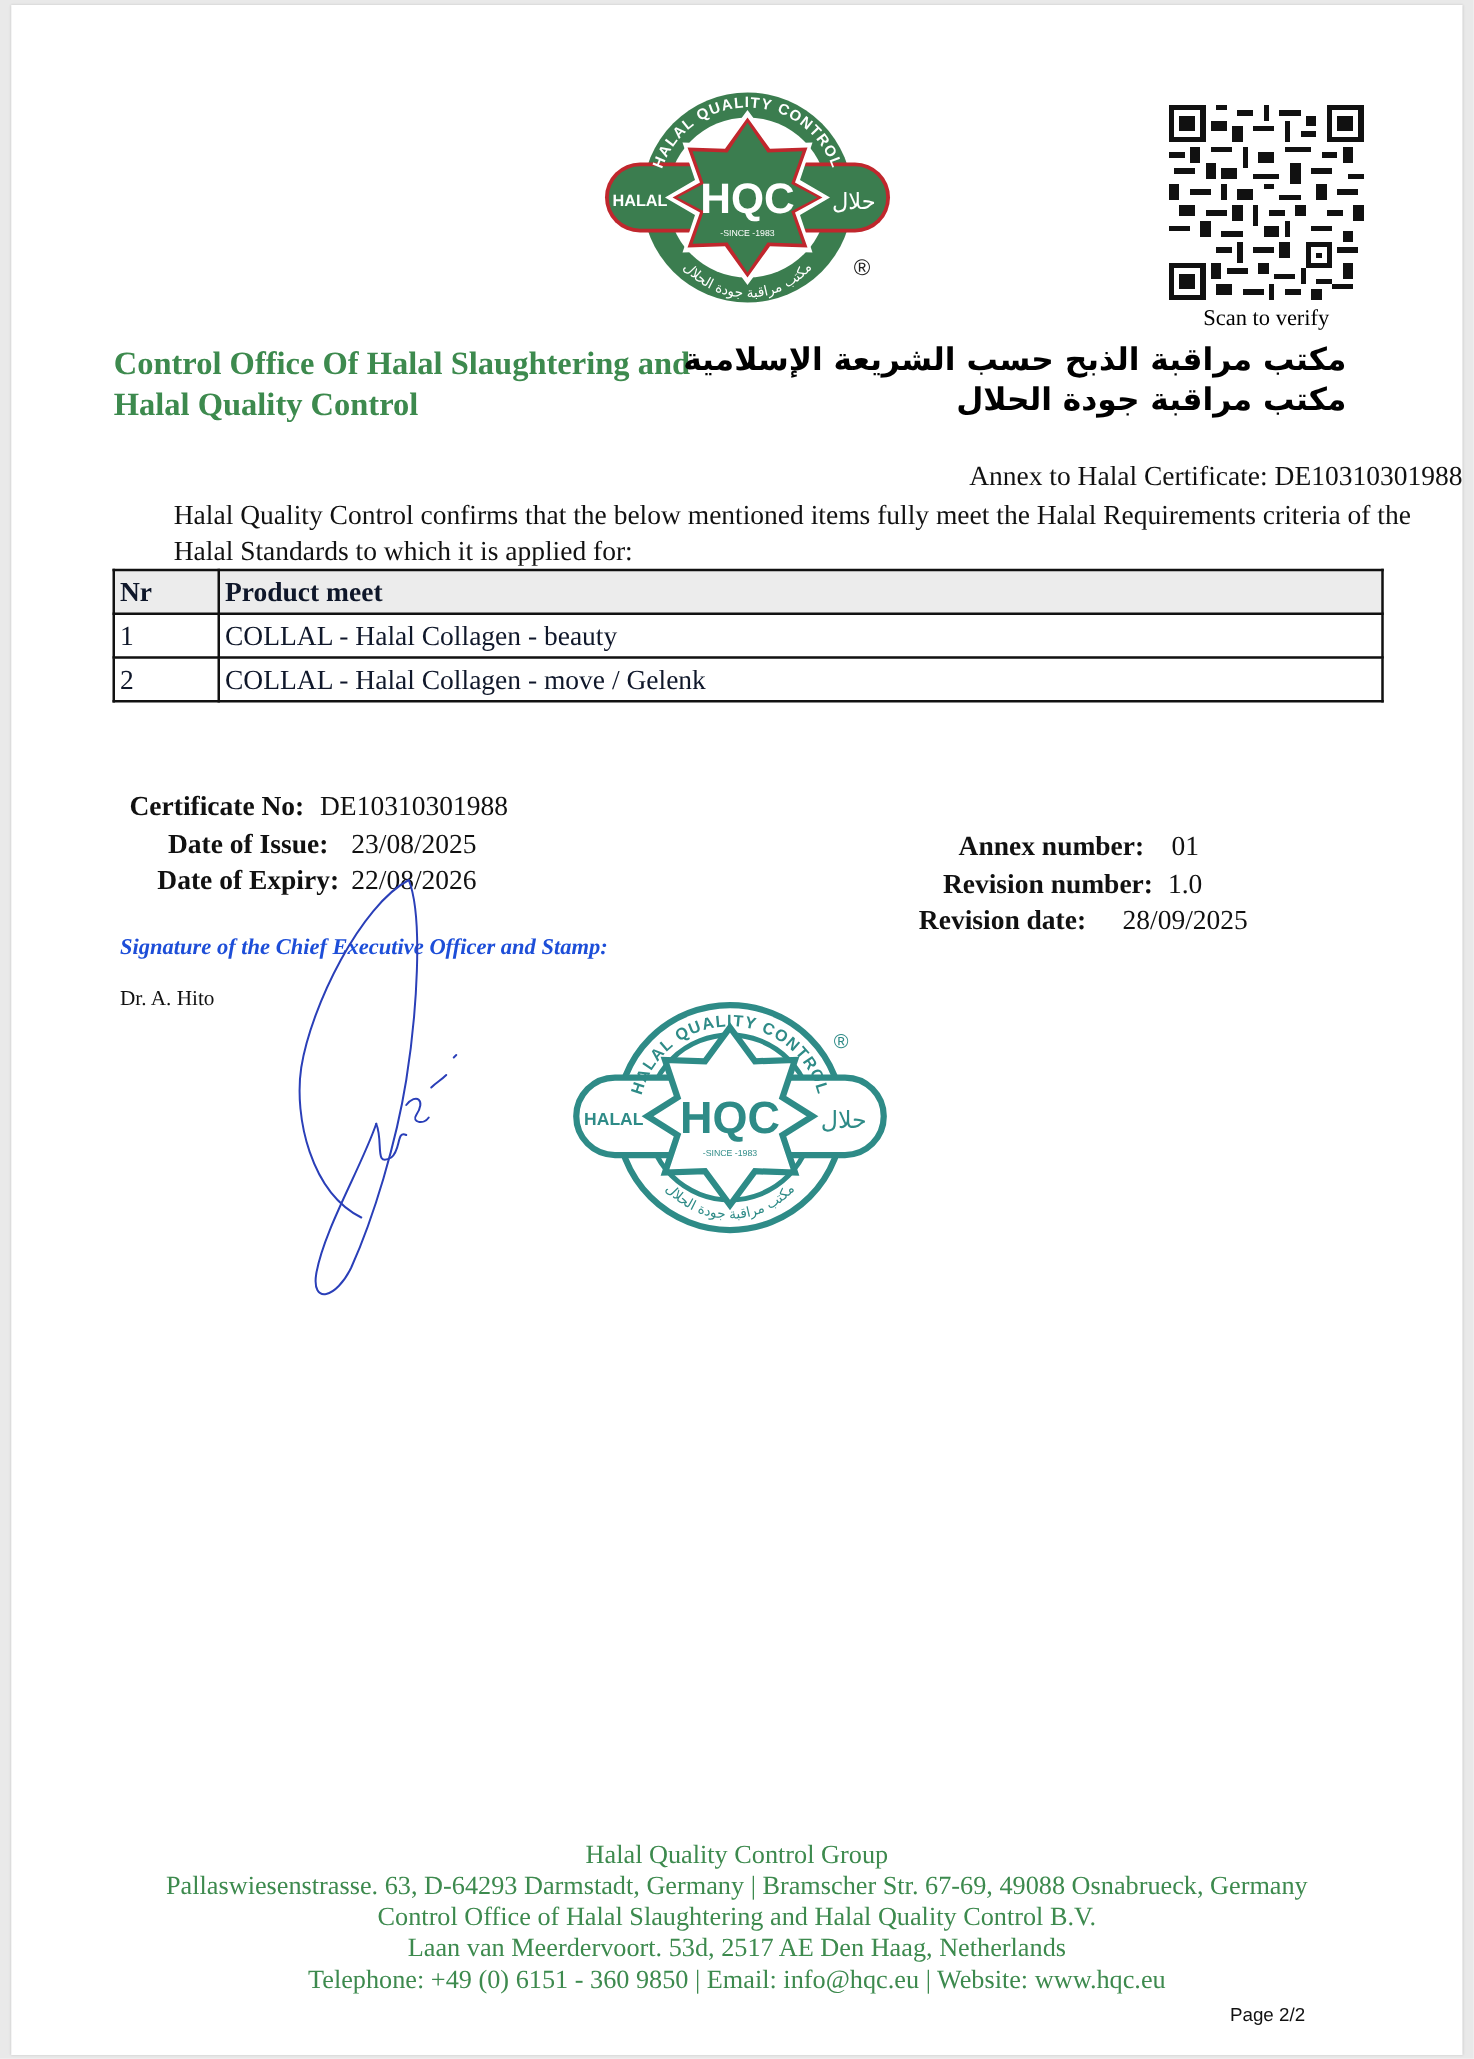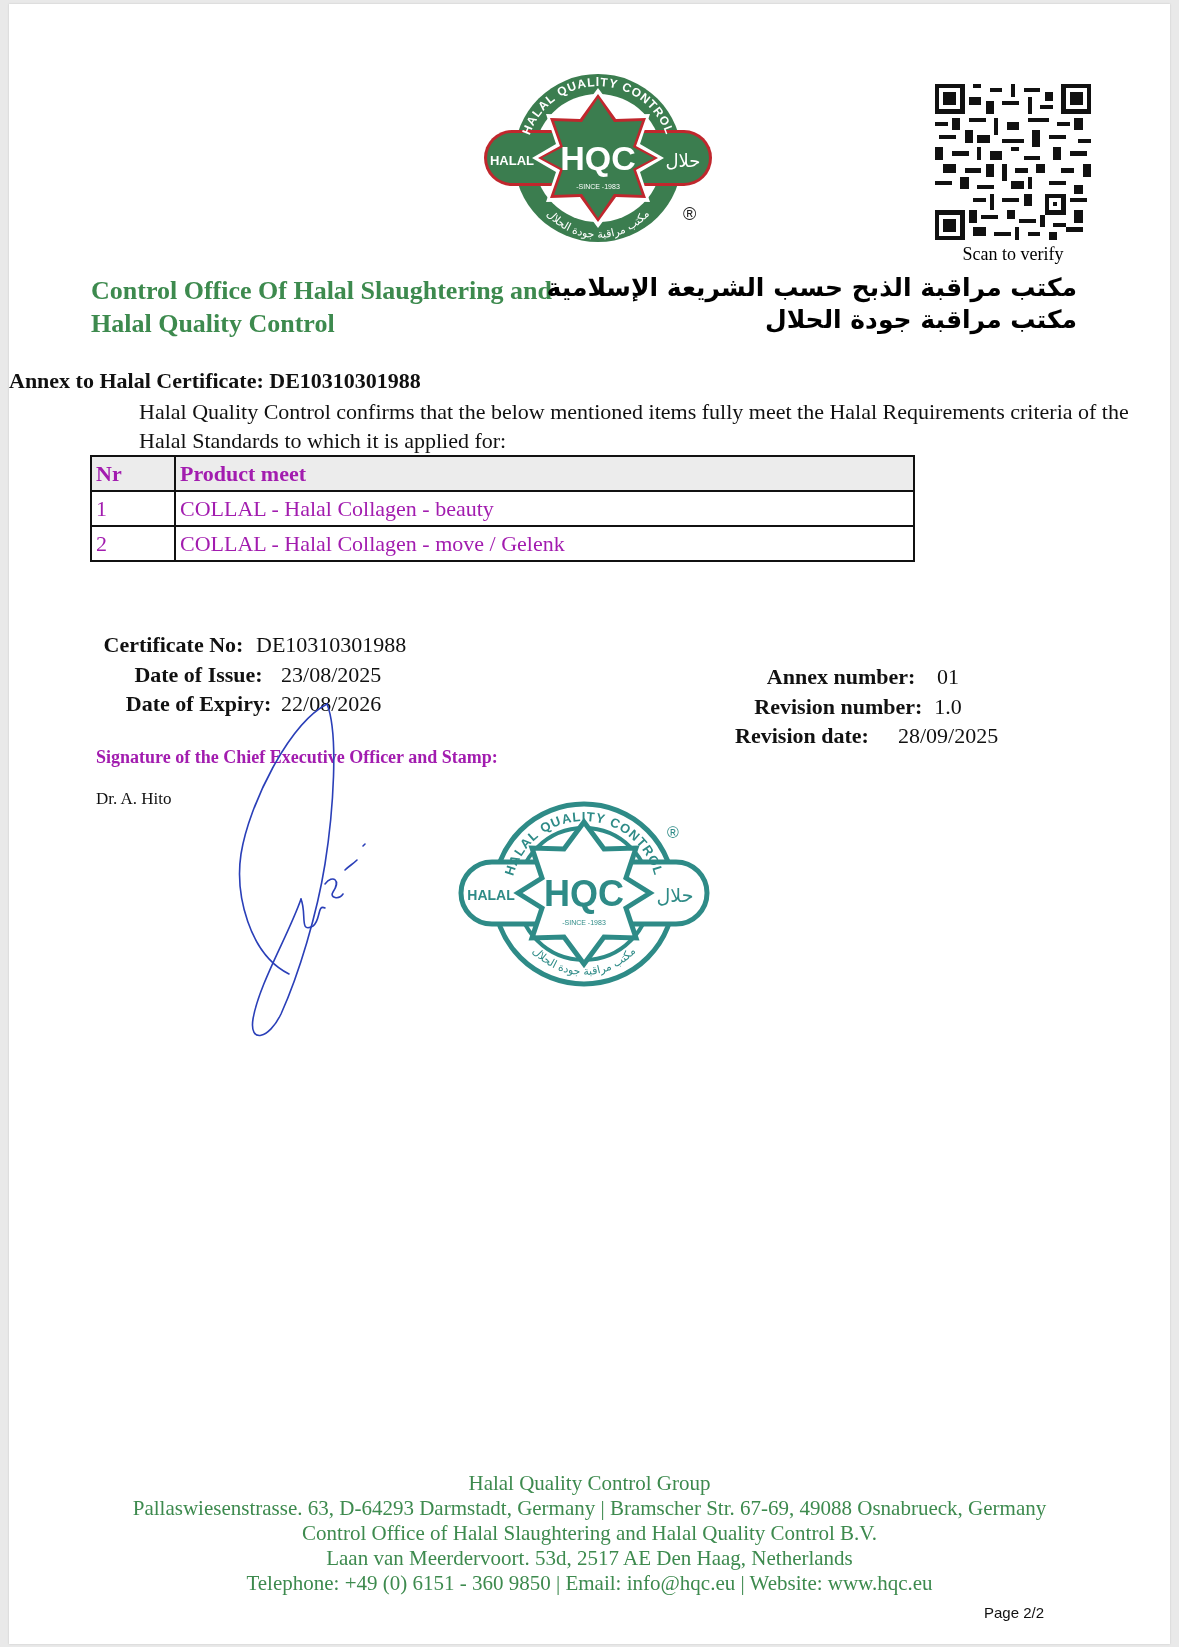--- a/index.html
+++ b/index.html
@@ -14,38 +14,38 @@
     box-shadow:0 0 2px rgba(0,0,0,0.15);
   }
   .abs { position:absolute; }
   .logo { left:469px; top:66px; width:240px; height:175px; }
   .qr { left:925px; top:80px; width:158px; height:156px; }
   .scan { left:920px; top:240px; width:168px; text-align:center;
     font-family:Liberation Serif, serif; font-size:18px; color:#000000; }
   .head-en { left:82px; top:270px; font-weight:bold; font-size:26px; line-height:33px; color:#3d8a4e; }
   .head-ar { right:93px; top:268px; font-weight:bold; font-size:25px; line-height:32px; color:#000000;
     direction:rtl; text-align:right; font-family:"DejaVu Sans", sans-serif; }
-  .annex-title { left:0; width:1161px; top:364px; text-align:left; font-weight:bold; font-size:22px; color:#111; }
+  .annex-title { left:0; width:1161px; top:364px; text-align:right; font-weight:normal; font-size:22px; color:#111; }
   .intro { left:82px; top:393px; width:1005px; font-size:22px; line-height:29px; color:#111;margin-left:48px; }
   table.products {
-    position:absolute; left:81px; top:451px; width:825px;
-    border-collapse:collapse; font-size:22px; color:#a21caf;
+    position:absolute; left:81px; top:451px; width:1017px;
+    border-collapse:collapse; font-size:22px; color:#0f172a;
   }
   table.products th, table.products td {
     border:2px solid #111; text-align:left; padding:0 4px; height:33px;
   }
   table.products th { background:#ececec; font-weight:bold; }
   table.products .nr { width:74px; }
   .info { font-size:22px; color:#111; line-height:29.5px;text-align:center; }
   .info .lbl { font-weight:bold; display:inline-block; }
   .info-left { left:82px; top:626px; }
   .info-left .lbl { width:165px; }
   .info-right { left:697px; top:626px;margin-top:32px; }
   .info-right .lbl { width:192px; }
-  .sig-label { left:87px; top:743px; font-weight:bold; font-size:18px; color:#a21caf; }
+  .sig-label { left:87px; top:743px; font-weight:bold; font-size:18px; color:#1d4ed8;font-style:italic; }
   .sig-name { left:87px; top:769px; font-size:17px; color:#111;margin-top:16px; }
   .signature { left:220px; top:690px; width:150px; height:350px; }
   .stamp { left:440px; top:790px; width:270px; height:200px; }
   .footer { left:0; width:1161px; top:1467px; text-align:center; font-size:21px; line-height:25px; color:#3d8a4e; }
   .page-num { left:975px; top:1600px; font-family:"Liberation Sans", sans-serif; font-size:15px; color:#111; }
 </style>
 </head>
 <body>
 
 <div class="page">

